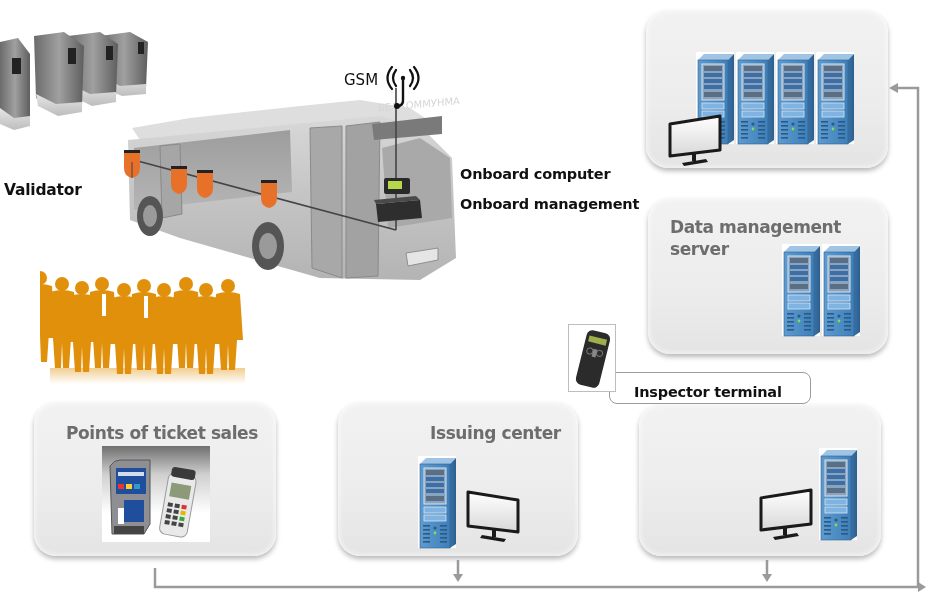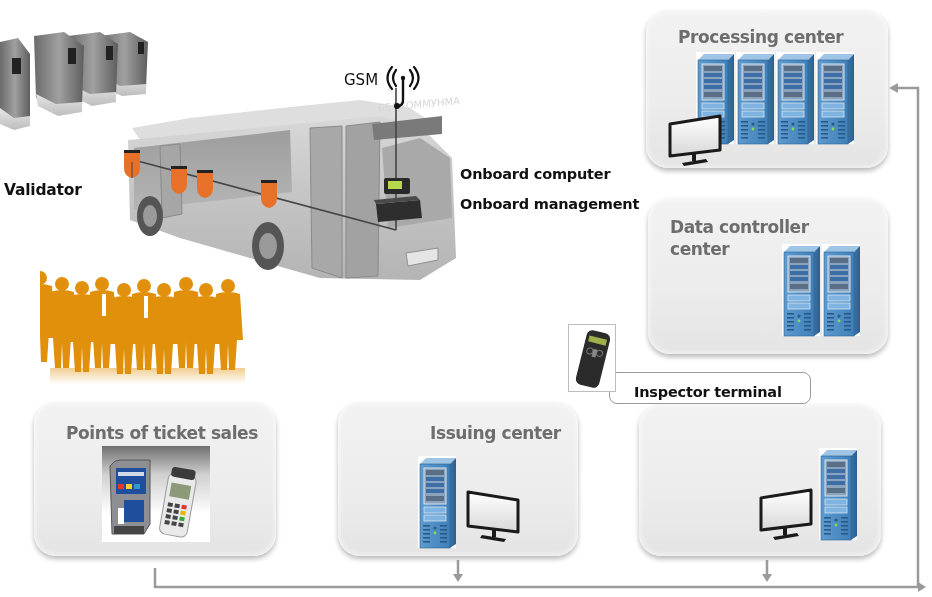--- a/index.html
+++ b/index.html
@@ -237,39 +237,38 @@
     </g>
     <g fill="#fff">
       <rect x="62" y="26" width="4" height="22"></rect>
       <rect x="104" y="28" width="4" height="22"></rect>
     </g>
     <rect x="10" y="100" width="195" height="16" fill="url(#refl)"></rect>
   </svg>
 </div>
 
 <div class="panel" style="left:646px;top:10px;width:242px;height:158px;">
-  <div class="panel-title" style="left:32px;top:16px;">Processing center</div>
   <div class="abs" style="left:50px;top:42px;">
     <svg width="160" height="100" viewBox="0 0 160 100">
       <use href="#server" x="0" y="0"></use>
       <use href="#server" x="40" y="0"></use>
       <use href="#server" x="80" y="0"></use>
       <use href="#server" x="120" y="0"></use>
     </svg>
   </div>
   <div class="abs" style="left:22px;top:104px;">
     <svg width="56" height="52" viewBox="0 0 56 52">
         <use href="#monitor" x="2" y="2"></use>
       </svg>
   </div>
 </div>
 
 <div class="panel" style="left:648px;top:198px;width:240px;height:156px;">
-  <div class="panel-title" style="left:22px;top:18px;">Data controller</div>
-  <div class="panel-title" style="left:22px;top:40px;">center</div>
+  <div class="panel-title" style="left:22px;top:18px;">Data management</div>
+  <div class="panel-title" style="left:22px;top:40px;">server</div>
   <div class="abs" style="left:134px;top:46px;">
     <svg width="80" height="96" viewBox="0 0 80 96">
       <use href="#server" x="0" y="0"></use>
       <use href="#server" x="40" y="0"></use>
     </svg>
   </div>
 </div>
 
 <div class="panel" style="left:639px;top:404px;width:242px;height:152px;">
   <div class="abs" style="left:180px;top:44px;">

